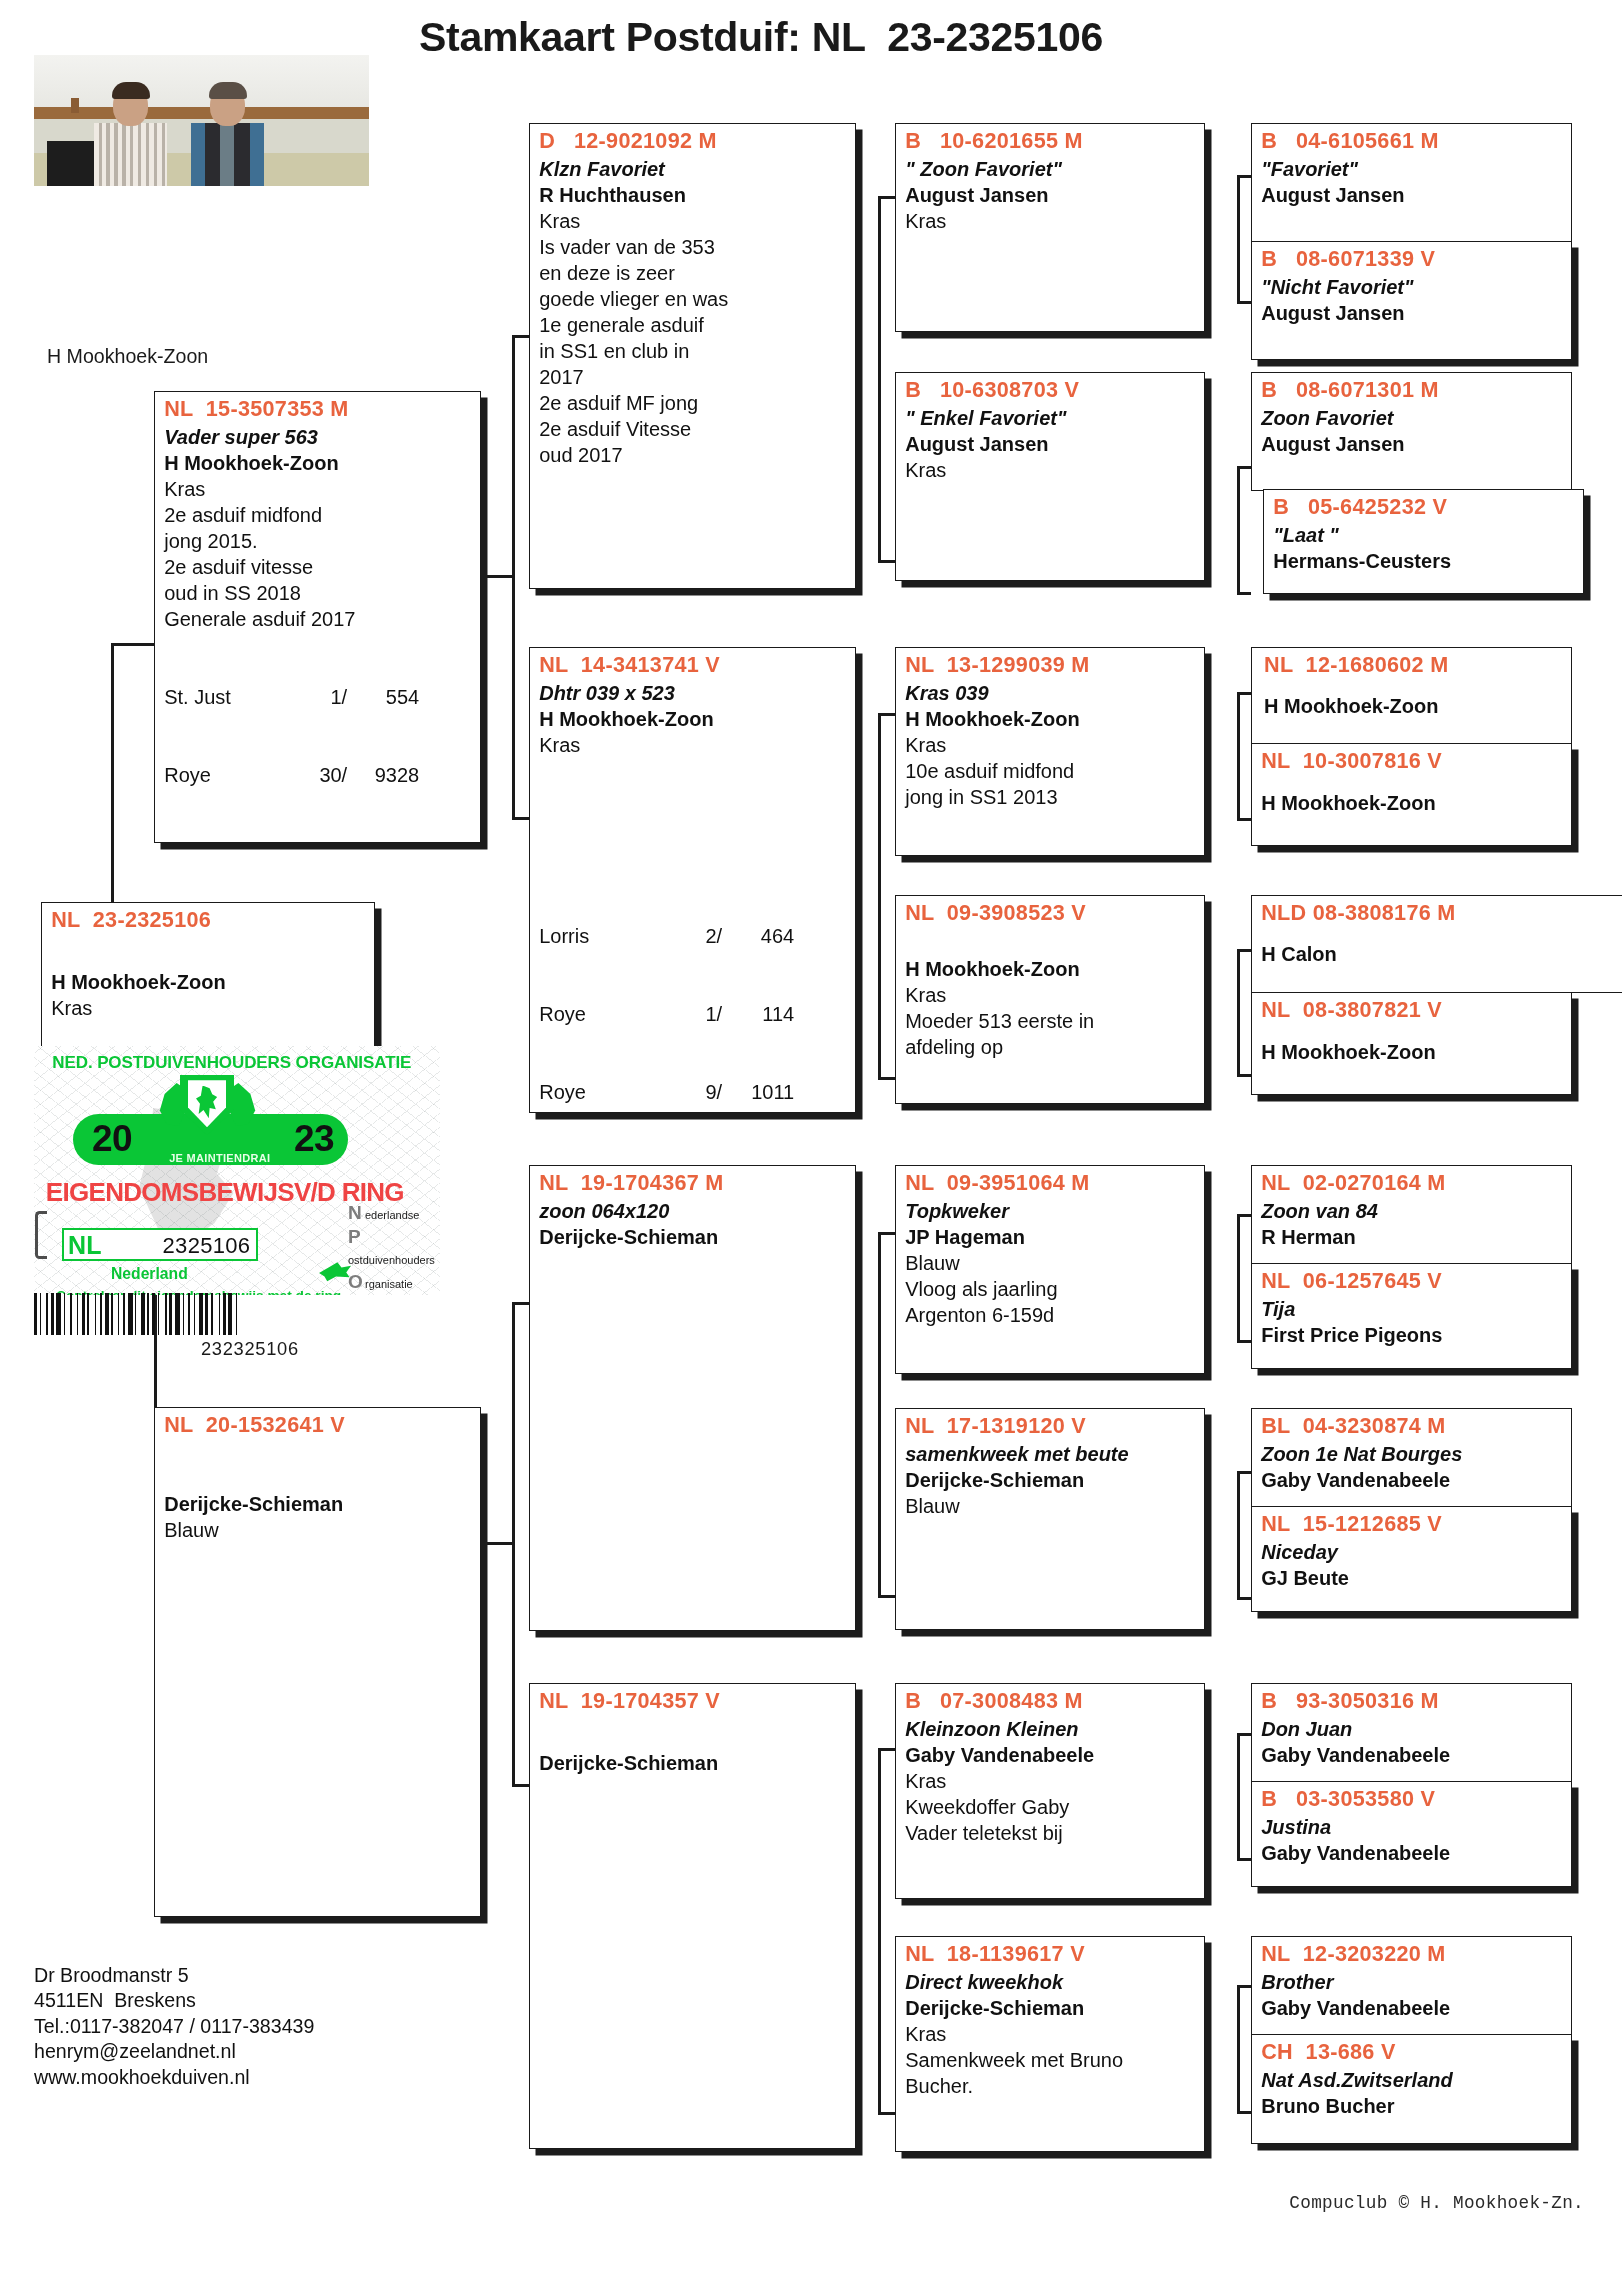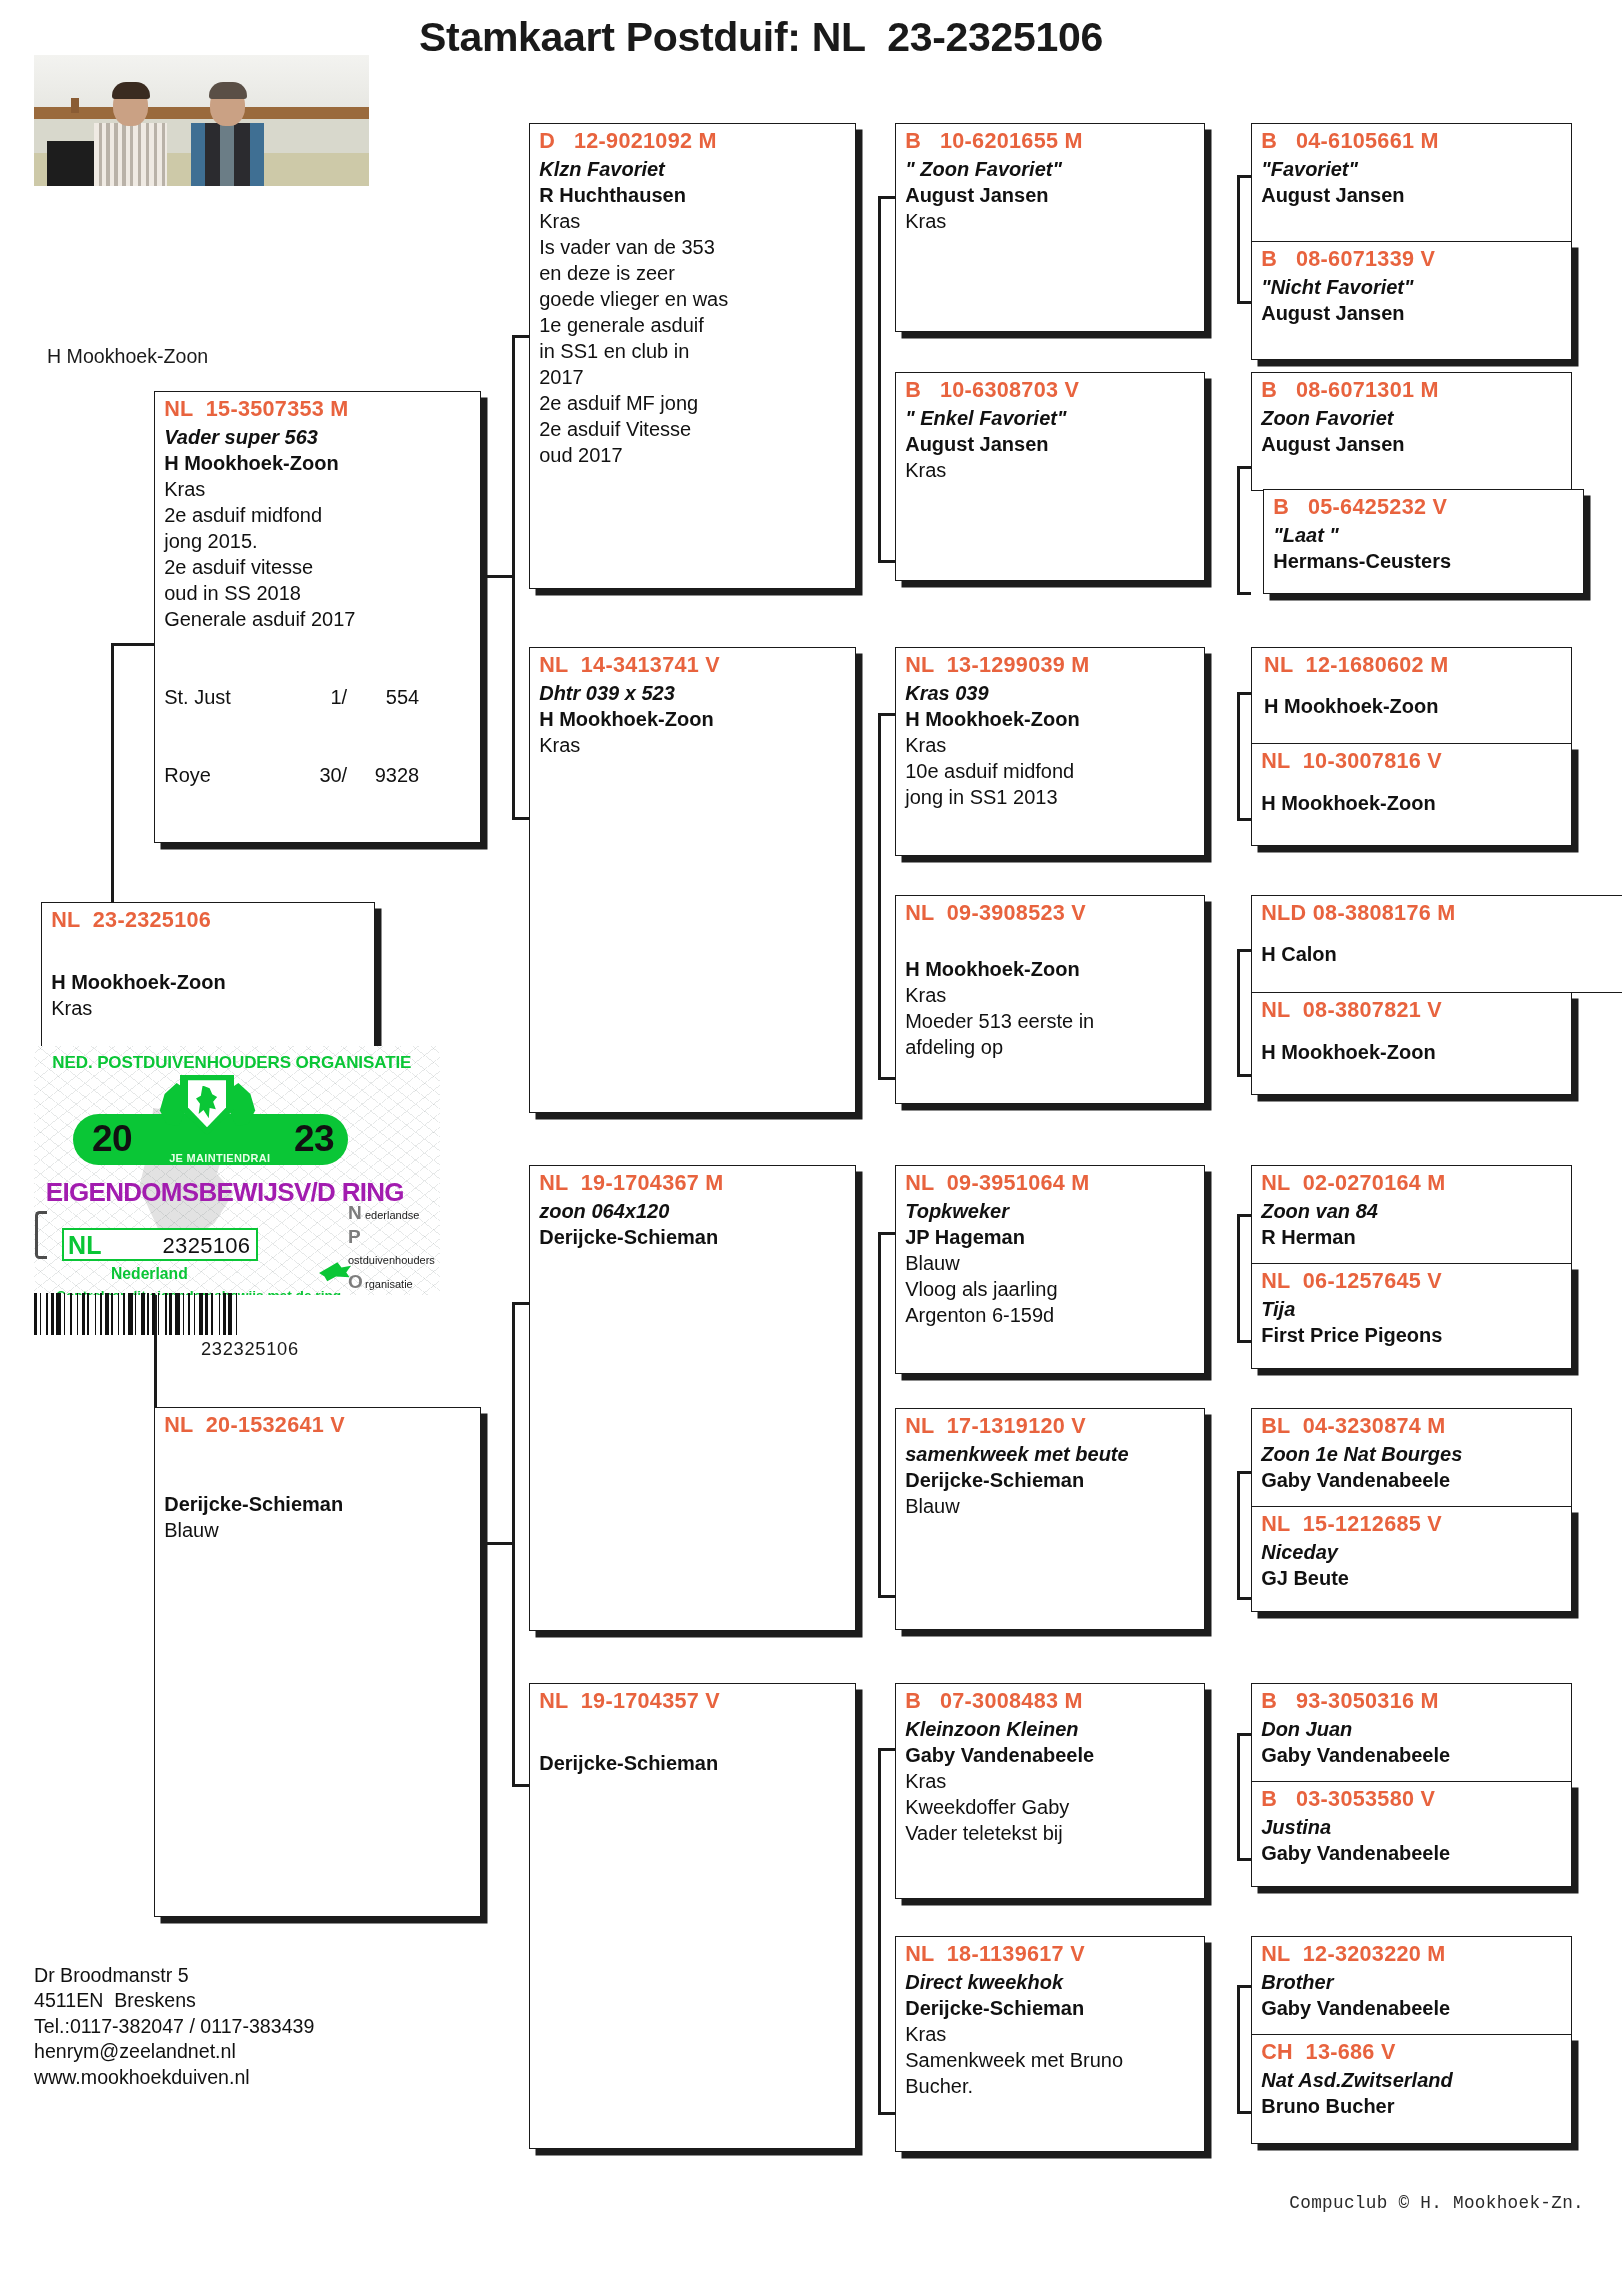--- a/index.html
+++ b/index.html
@@ -218,21 +218,21 @@
   }
   #ring-cert .year-left { left: 58px; }
   #ring-cert .year-right { left: 260px; }
   #ring-cert .motto {
     position: absolute; left: 130px; top: 105px;
     background: #0ac636; color: #e7ffe7;
     font-size: 11px; font-weight: 700; padding: 0.7px 5.2px; letter-spacing: 0.3px;
   }
   #ring-cert .eig {
     position: absolute; left: 11.8px; top: 131px;
-    font-size: 26px; font-weight: 700; color: #a21caf; letter-spacing: -0.7px;
+    font-size: 26px; font-weight: 700; color: #ef4444; letter-spacing: -0.7px;
     white-space: pre;
   }
   #ring-cert .nl-field {
     position: absolute; left: 27.5px; top: 182px; width: 196px; height: 33px;
     border: 2px solid #0ac636; background: #ffffff; box-sizing: border-box;
   }
   #ring-cert .nl-field .nl {
     position: absolute; left: 4.6px; top: 1.3px;
     font-size: 25px; font-weight: 700; color: #0ac636;
   }
@@ -513,20 +513,27 @@
   <div class="note">2e asduif MF jong</div>
   <div class="note">2e asduif Vitesse</div>
   <div class="note">oud 2017</div>
 </div>
 
 <div class="ped-box" style="left:529px; top:647px; width:327px; height:466px;">
   <div class="ring">NL  14-3413741 V</div>
   <div class="nick">Dhtr 039 x 523</div>
   <div class="breeder">H Mookhoek-Zoon</div>
   <div class="note">Kras</div>
+  <div class="results" style="margin-top:113px;">
+    <span class="rrow"><span class="rname">Lorris</span><span class="rpos">2/</span><span class="rtot">464</span></span>
+    <span class="rrow"><span class="rname">Roye</span><span class="rpos">1/</span><span class="rtot">114</span></span>
+    <span class="rrow"><span class="rname">Roye</span><span class="rpos">9/</span><span class="rtot">1011</span></span>
+    
+    
+  </div>
 </div>
 
 <div class="ped-box" style="left:529px; top:1165px; width:327px; height:466px;">
   <div class="ring">NL  19-1704367 M</div>
   <div class="nick">zoon 064x120</div>
   <div class="breeder">Derijcke-Schieman</div>
 </div>
 
 <div class="ped-box" style="left:529px; top:1683px; width:327px; height:466px;">
   <div class="ring">NL  19-1704357 V</div>

